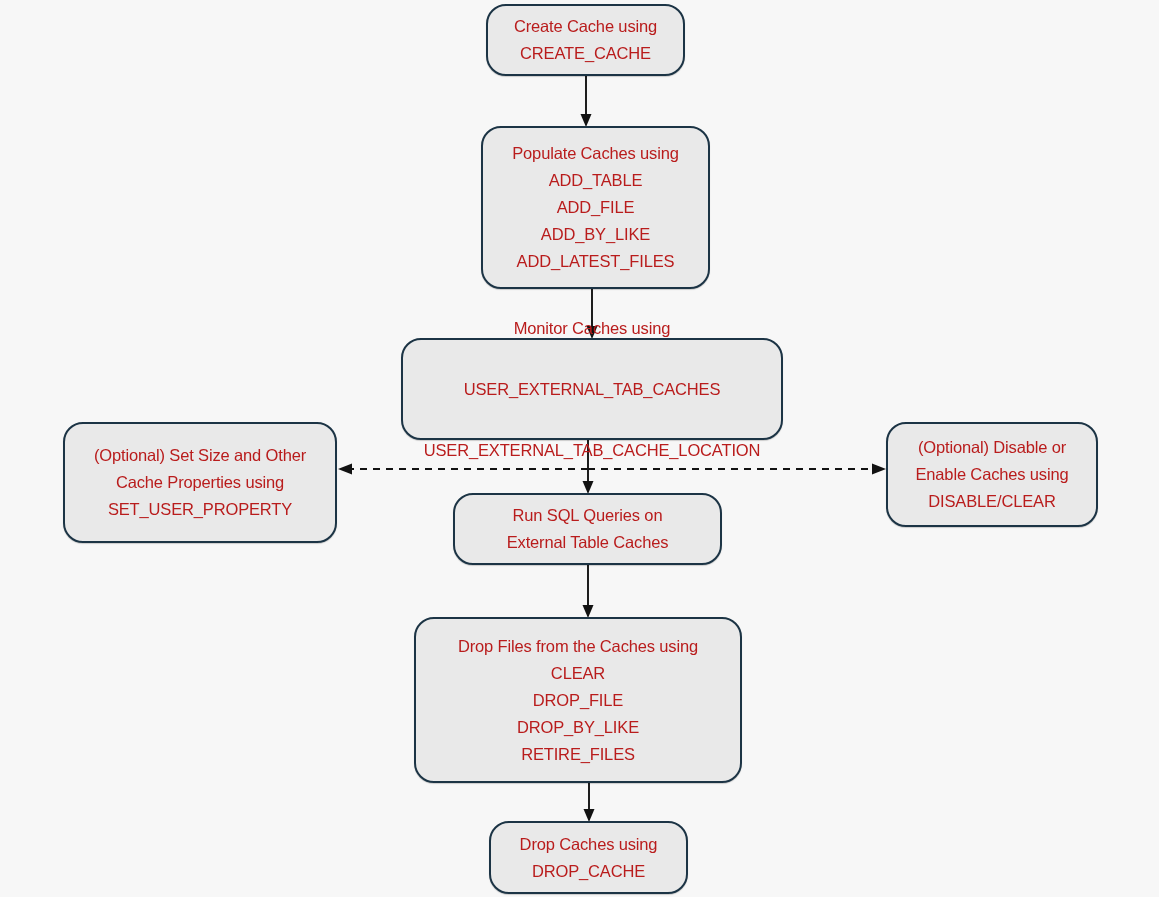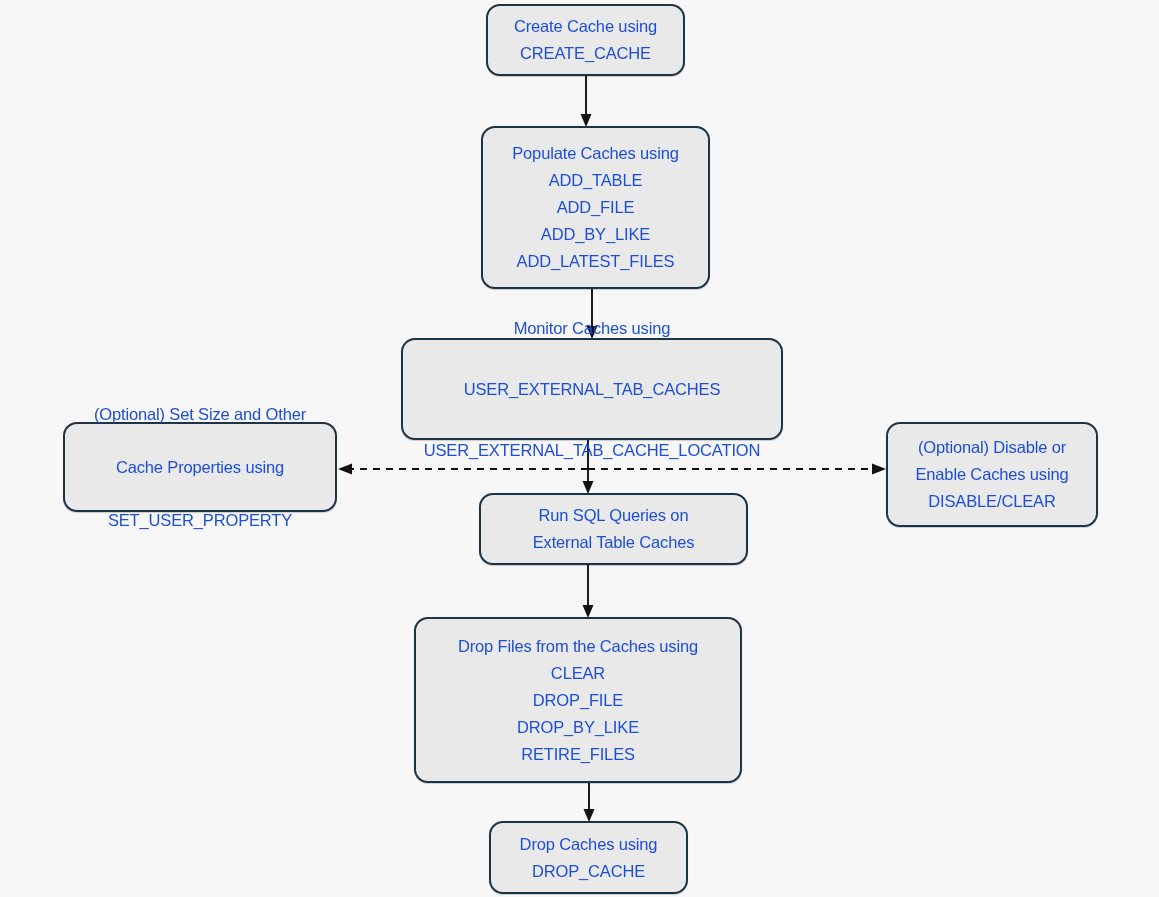--- a/index.html
+++ b/index.html
@@ -19,44 +19,44 @@
     width: 1159px;
     height: 897px;
     background: #f7f7f7;
   }
   
   .node {
     position: absolute;
     box-sizing: border-box;
     background: #e9e9e9;
     border: 2.5px solid #1c3445;
-    border-radius: 14px;
+    border-radius: 20px;
     display: flex;
     flex-direction: column;
     align-items: center;
     justify-content: center;
     text-align: center;
-    color: #1d4ed8;
+    color: #b91c1c;
     font-size: 16.5px;
     line-height: 27px;
     letter-spacing: -0.15px;
     z-index: 5;
     box-shadow: 0 1px 1px rgba(0,0,0,0.18);
   }
   .node .line {
     display: block;
     white-space: nowrap;
   }
   
   #node-create        { left: 486px;  top: 4px;   width: 199px; height: 72px;  }
   #node-populate      { left: 481px;  top: 126px; width: 229px; height: 163px; }
   #node-monitor       { left: 401px;  top: 338px; width: 382px; height: 102px; gap: 34px; }
-  #node-optional-left { left: 63px;   top: 422px; width: 274px; height: 90px; gap: 26px; }
+  #node-optional-left { left: 63px;   top: 422px; width: 274px; height: 121px; }
   #node-optional-right{ left: 886px;  top: 422px; width: 212px; height: 105px; }
-  #node-runsql        { left: 453px;  top: 493px; width: 269px; height: 72px; margin-left: 26px;  }
+  #node-runsql        { left: 453px;  top: 493px; width: 269px; height: 72px;  }
   #node-dropfiles     { left: 414px;  top: 617px; width: 328px; height: 166px; }
   #node-dropcaches    { left: 489px;  top: 821px; width: 199px; height: 73px;  }
 
   
   #connectors {
     position: absolute;
     left: 0; top: 0;
     width: 1159px;
     height: 897px;
     z-index: 2;

